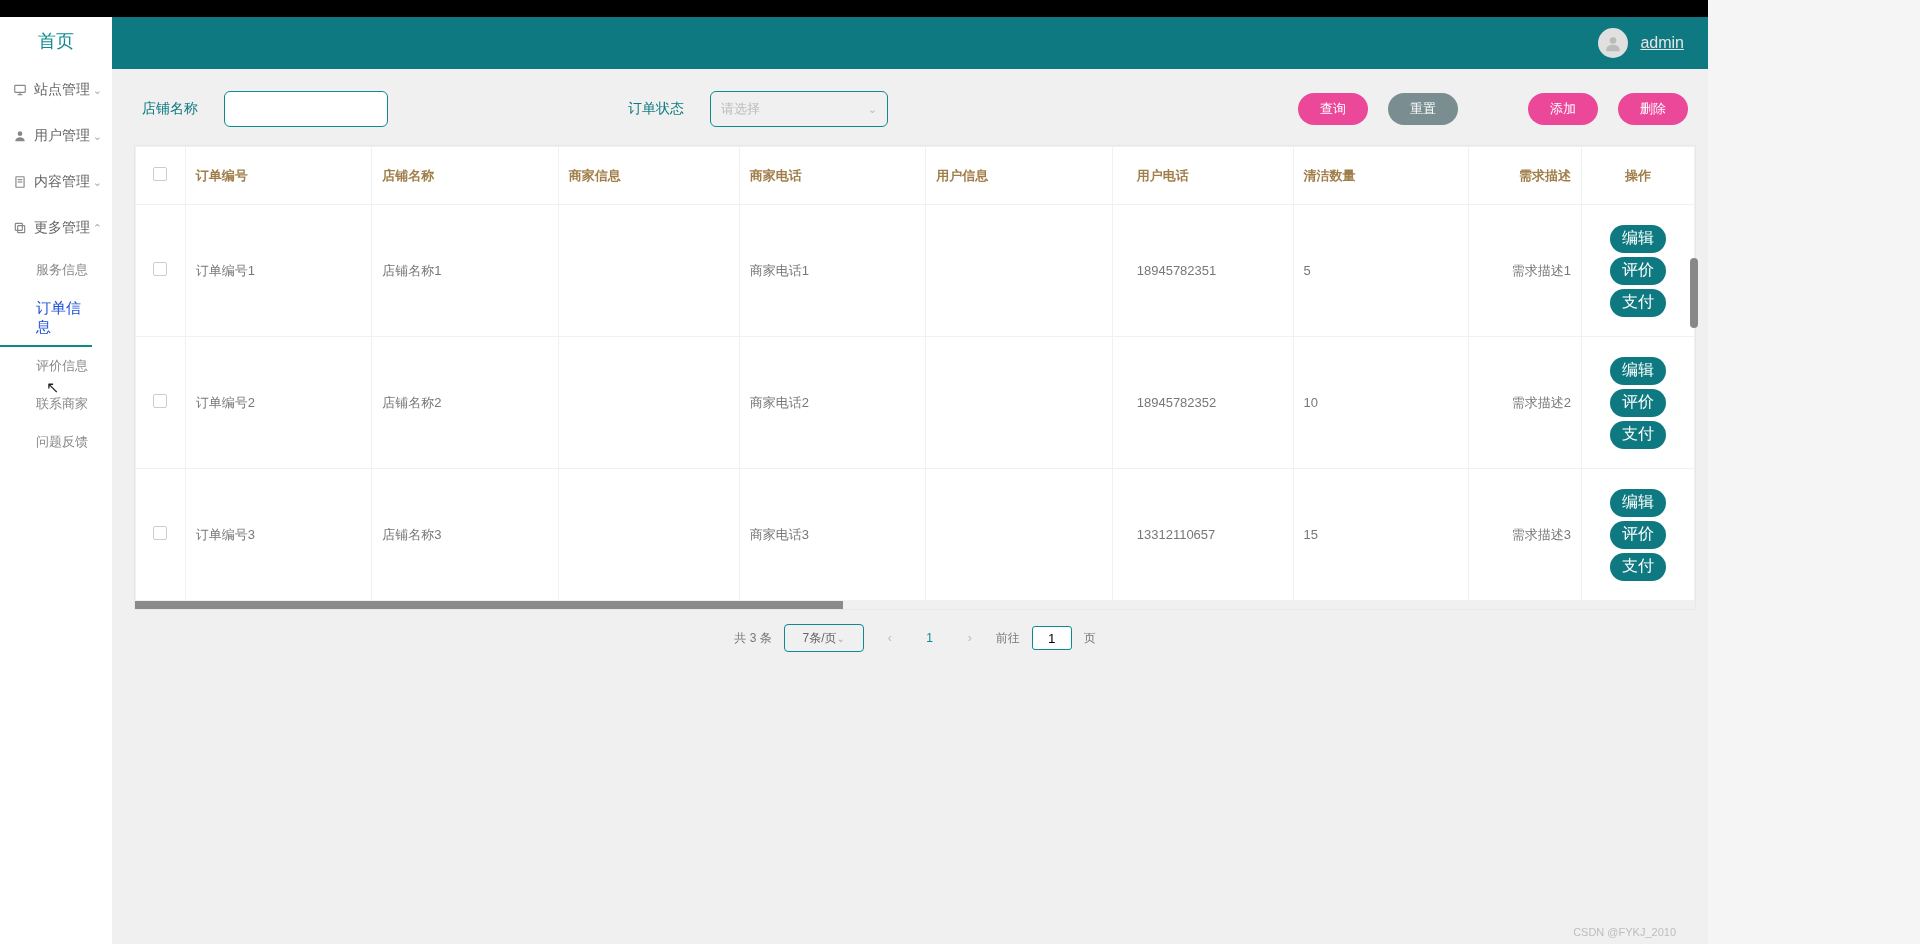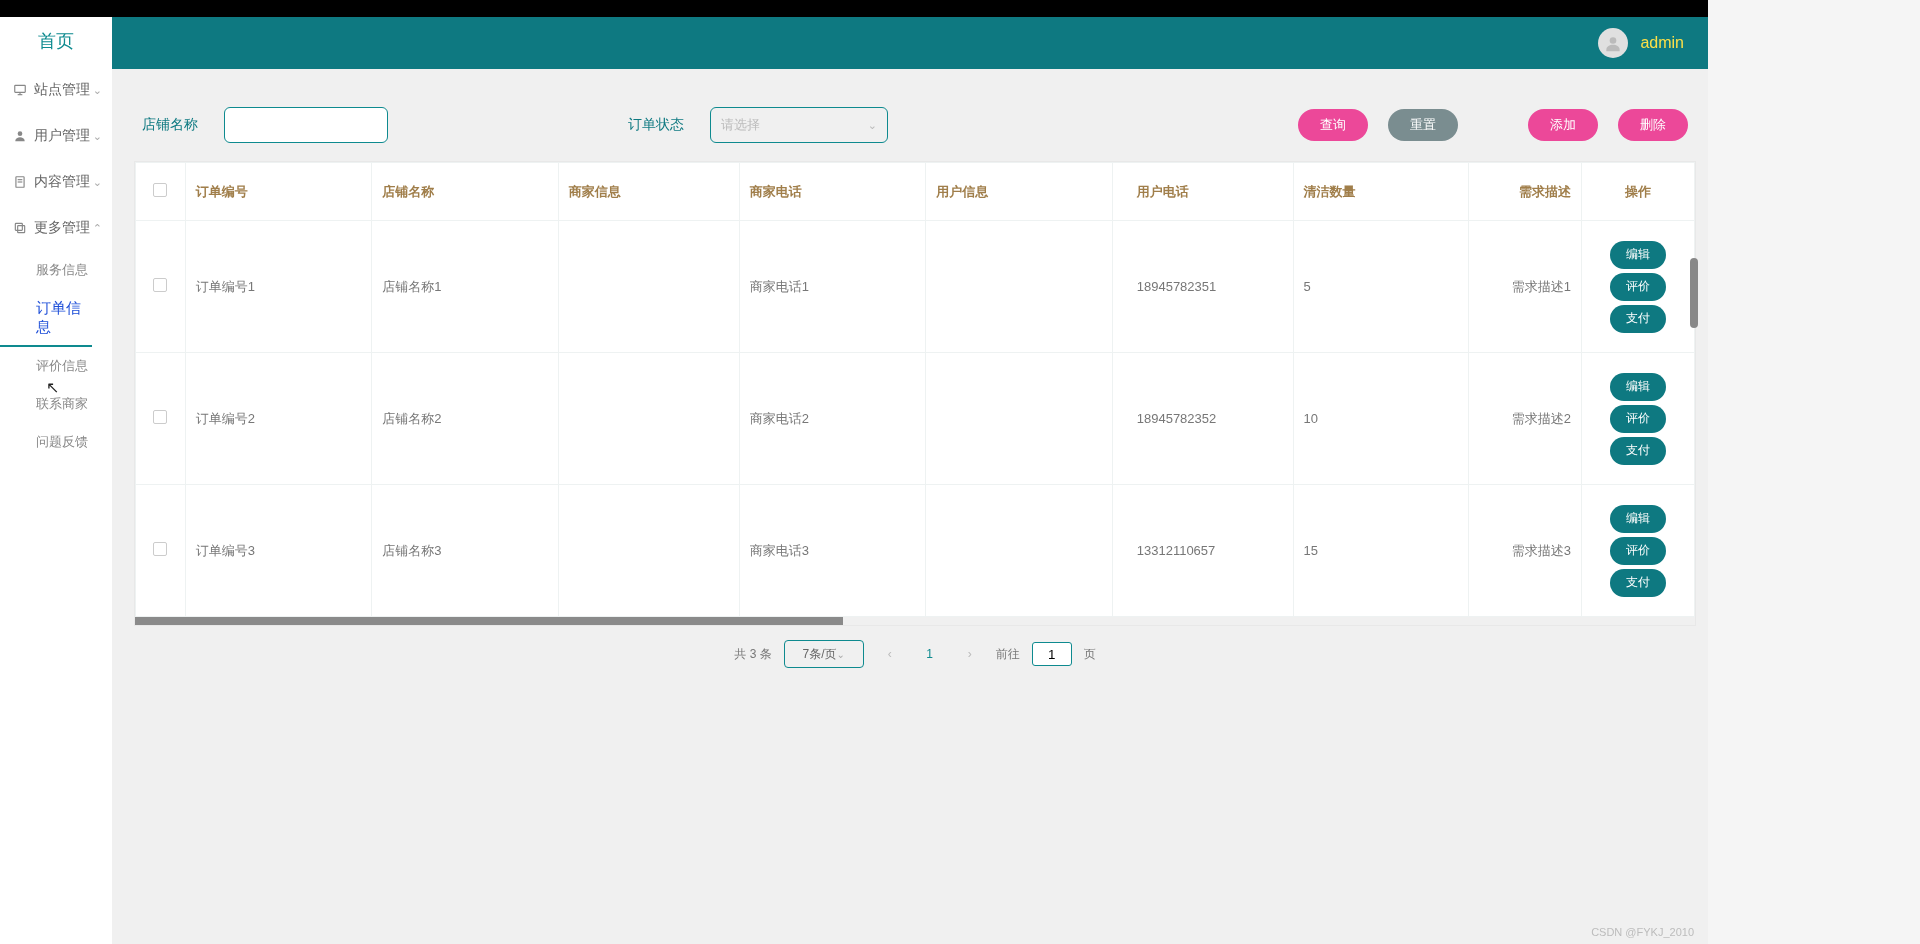--- a/index.html
+++ b/index.html
@@ -8,23 +8,23 @@
   .black-strip { position: absolute; top: 0; left: 0; right: 0; height: 17px; background: #000; z-index: 10; }
   .sidebar { width: 135px; background: #fff; height: 100%; padding-top: 17px; position: relative; z-index: 5; }
   .sidebar-home { text-align: center; padding: 12px 0 14px; font-size: 18px; color: #0e8a8f; font-weight: 500; }
   .side-item { display: flex; align-items: center; padding: 14px 10px 14px 12px; color: #666; cursor: pointer; font-size: 14px; }
   .side-item .icon { width: 16px; height: 16px; margin-right: 6px; display:inline-flex; align-items:center; justify-content:center;}
   .side-item .label { flex: 1; }
   .side-item .chev { font-size: 11px; color: #aaa; }
   .side-sub { padding: 10px 0 10px 36px; font-size: 13px; color: #888; cursor: pointer; }
   .side-sub.active { color: #1d4ed8; font-size: 15px; border-bottom: 2px solid #0e8a8f; padding-bottom:8px; margin-right:20px;}
   .main { flex: 1; display: flex; flex-direction: column; height: 100%; background: #f0f0f0; }
-  .topbar { height: 52px; background: #0e7981; margin-top:17px; display: flex; align-items: center; justify-content: flex-end; padding: 0 24px; color: #fde047; font-size: 16px; }
+  .topbar { height: 52px; background: #0e7981; margin-top:17px; display: flex; align-items: center; justify-content: flex-end; padding: 0 24px; color: #e5e5e5; font-size: 16px; text-decoration: underline; }
   .avatar { width: 30px; height: 30px; border-radius: 50%; background: #e0e0e0; margin-right: 12px; display:inline-flex;align-items:center;justify-content:center;}
-  .content { flex: 1; padding: 22px 12px 0 22px; display:flex; flex-direction:column;margin-top:16px; }
+  .content { flex: 1; padding: 22px 12px 0 22px; display:flex; flex-direction:column; }
   .search-row { display: flex; align-items: center; gap: 20px; padding: 0 8px 18px 8px; }
   .search-label { color: #0e7981; font-size: 14px; margin-right:6px;}
   .text-input { border: 1px solid #0e8a8f; border-radius: 6px; height: 36px; width: 164px; padding: 0 10px; outline: none; }
   .select-input { border: 1px solid #0e8a8f; border-radius: 6px; height: 36px; width: 178px; padding: 0 10px; display:flex; align-items:center; justify-content:space-between; color:#bbb; cursor:pointer;}
   .spacer { flex: 1; }
   .btn { border: none; border-radius: 18px; height: 32px; padding: 0 22px; font-size: 13px; cursor: pointer; color: #fff; }
   .btn-teal { background: #ec4899; }
   .btn-gray { background: #7a8d90; }
   .table-wrap { background: #404040; border:1px solid #e8e8e8; overflow-x:auto; position:relative;}
   table { border-collapse: collapse; width: 1560px; table-layout:fixed;}
@@ -34,32 +34,32 @@
   .col-check{width:44px;text-align:center;}
   .col-order{width:165px;}
   .col-shop{width:165px;}
   .col-merchinfo{width:160px;}
   .col-merchphone{width:165px;}
   .col-userinfo{width:165px;}
   .col-userphone{width:160px;padding-left:24px;}
   .col-qty{width:155px;}
   .col-desc{width:100px;text-align:right;}
   .col-ops{width:100px;text-align:center;}
-  .row-btn { display:block; margin:4px auto; border:none; border-radius:14px; height:28px; width:56px; font-size:12px; cursor:pointer; background:#0e7981; color:#fff;}
+  .row-btn { display:block; margin:4px auto; border:none; border-radius:14px; height:28px; width:56px; font-size:16px; cursor:pointer; background:#0e7981; color:#fff;}
   .checkbox { width:14px; height:14px; border:1px solid #ccc; border-radius:2px; display:inline-block; cursor:pointer;}
   .hscroll{height:8px;background:#f0f0f0;position:relative;}
   .hscroll-thumb{position:absolute;left:0;top:0;height:8px;width:708px;background:#8a8a8a;}
   .pager { display:flex; align-items:center; justify-content:center; gap:12px; padding:14px 0 20px; font-size:12px; color:#777;}
   .pager .sel{border:1px solid #0e8a8f;border-radius:4px;height:28px;width:80px;display:flex;align-items:center;justify-content:center;padding:0 8px;cursor:pointer;color:#666;}
   .pager .pg-btn{width:28px;height:28px;display:flex;align-items:center;justify-content:center;color:#bbb;cursor:pointer;}
   .pager .pg-num{width:28px;height:28px;display:flex;align-items:center;justify-content:center;color:#0e8a8f;cursor:pointer;}
   .pager .jump{border:1px solid #0e8a8f;border-radius:3px;width:40px;height:24px;text-align:center;}
   .vscroll{position:absolute;right:10px;top:258px;width:8px;height:70px;background:#888;border-radius:4px;}
   .cursor-img{position:absolute;left:46px;top:378px;font-size:16px;color:#222;pointer-events:none;z-index:20;}
-  .watermark{position:absolute;right:14px;bottom:6px;font-size:11px;color:#bcbcbc;}
+  .watermark{position:absolute;right:32px;bottom:6px;font-size:11px;color:#bcbcbc;}
   svg{display:block;}
 </style>
 </head>
 <body>
 
 <div class="app">
   <div class="black-strip"></div>
 
   <aside class="sidebar">
     <div class="sidebar-home">首页</div>

